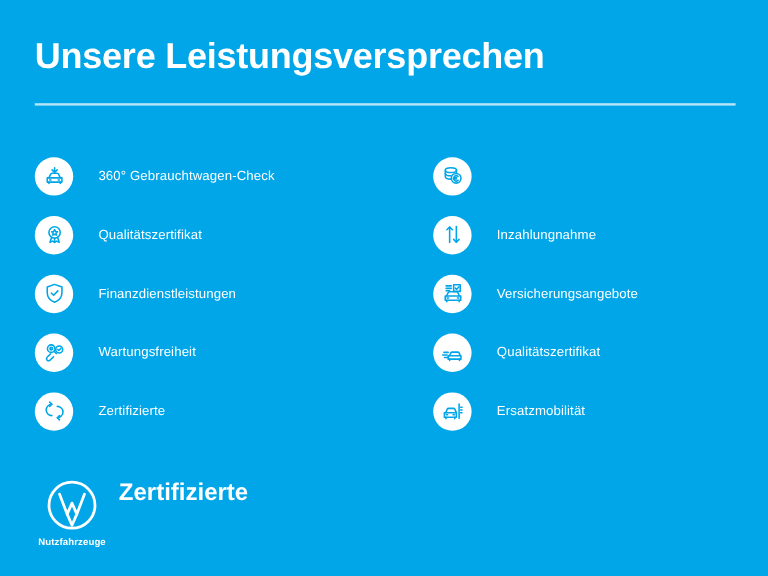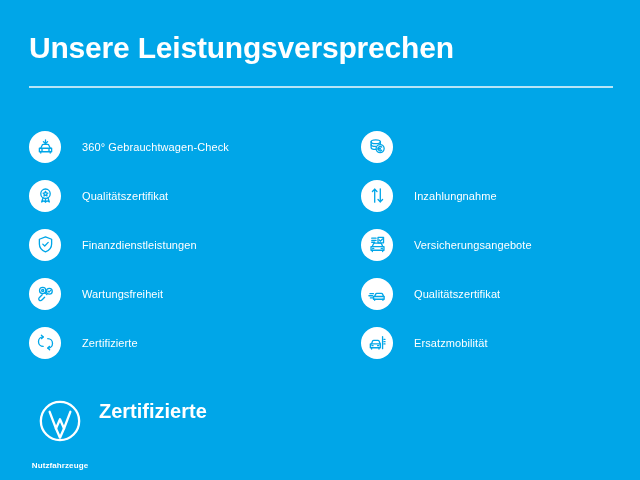--- a/index.html
+++ b/index.html
@@ -98,21 +98,21 @@
     width: 62px;
     text-align: center;
   }
   .brand-mark svg {
     display: block;
     width: 46px;
     height: 46px;
     margin: 0 auto;
   }
   .brand-sub {
-    margin-top: 17px;
+    margin-top: 3px;
     font-size: 8px;
     font-weight: bold;
     color: #ffffff;
     letter-spacing: 0.1px;
     white-space: nowrap;
   }
   .brand-text {
     margin-left: 8px;
     margin-top: 4px;
     font-size: 20px;

